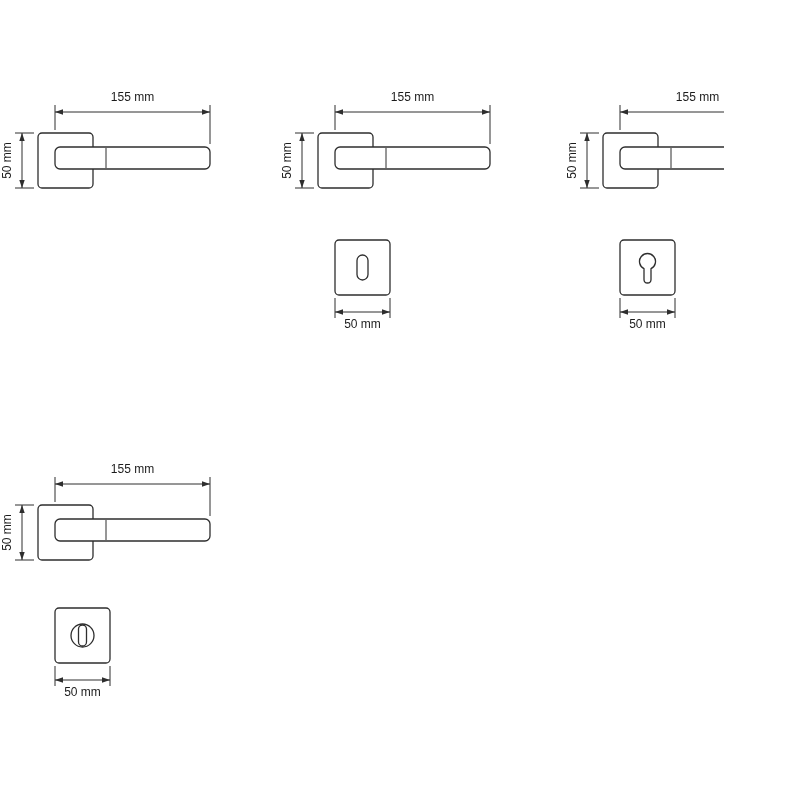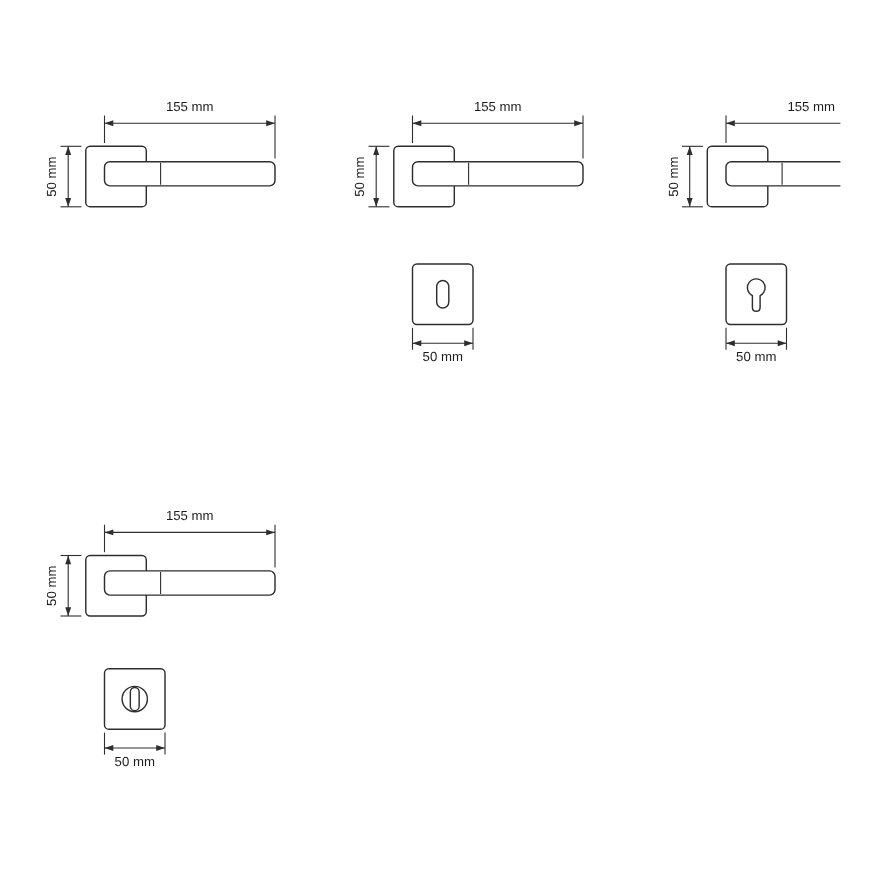--- a/index.html
+++ b/index.html
@@ -1,17 +1,17 @@
 <!DOCTYPE html>
 <html style="--line-color: #2e2e2e; --text-color: #1c1c1c; --bg: #ffffff;"><head>
 <meta charset="utf-8">
 <style>
   :root { --line-color:#2e2e2e; --text-color:#1c1c1c; --bg:#ffffff; }
   html, body { margin:0; padding:0; background:var(--bg); }
-  .canvas { position:relative; width:724px; height:800px; background:var(--bg); overflow:hidden;padding-left:40px; }
+  .canvas { position:relative; width:724px; height:800px; background:var(--bg); overflow:hidden; }
   svg .stroke  { stroke:var(--line-color); fill:none; stroke-width:1; }
   svg .outline { stroke:var(--line-color); fill:#ffffff; stroke-width:1.3; stroke-linejoin:round; }
   svg .arrow   { fill:var(--line-color); stroke:none; }
   svg text.dim { font-family:"Liberation Sans", sans-serif; font-size:12px; fill:var(--text-color); }
 </style>
 </head>
 <body>
 
 <div class="canvas">
   <svg width="800" height="800" viewBox="0 0 800 800">

